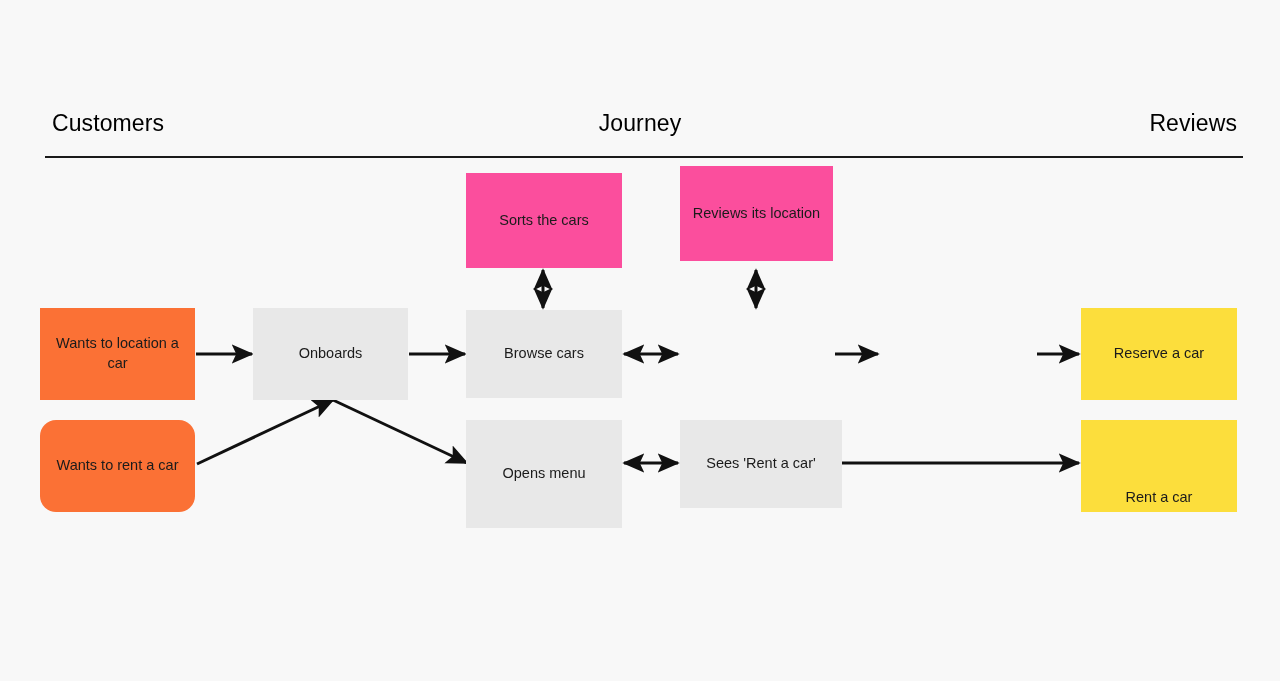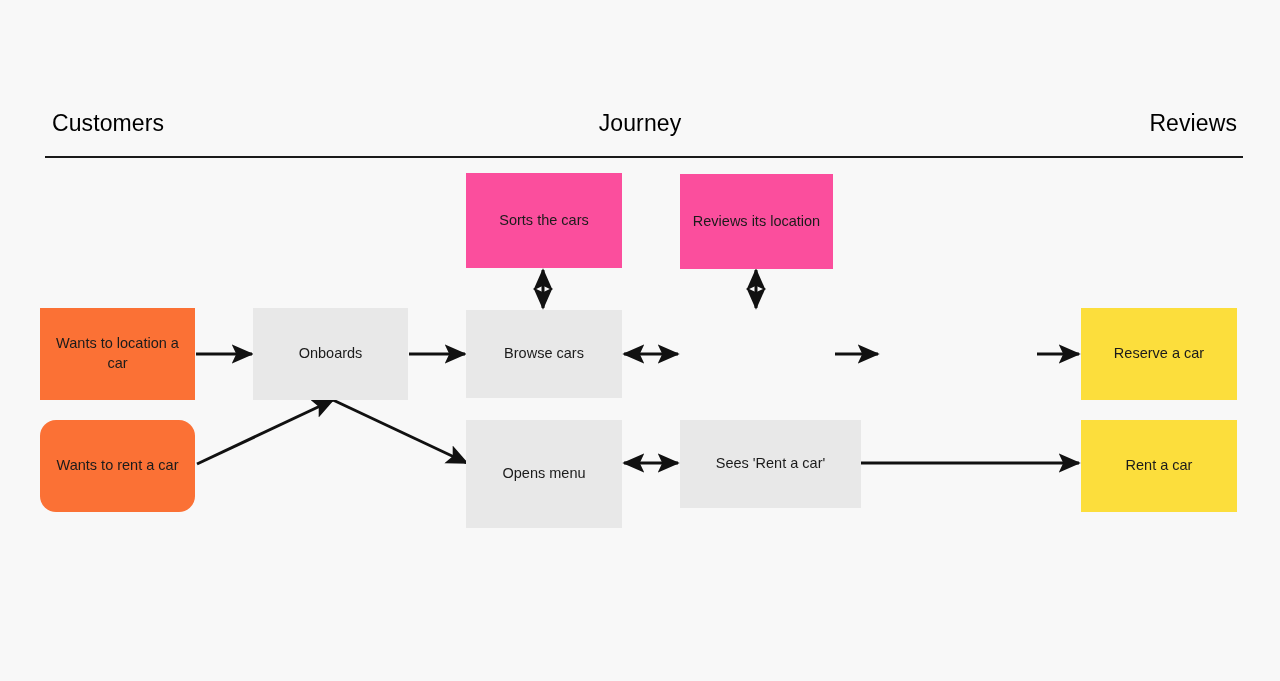--- a/index.html
+++ b/index.html
@@ -56,39 +56,39 @@
     box-sizing: border-box;
     padding: 4px 10px;
   }
   .node-pink   { background: #fb4e9d; }
   .node-orange { background: #fb7135; }
   .node-gray   { background: #e8e8e8; }
   .node-yellow { background: #fcde3c; }
 
   
   #box-sorts-the-cars      { left: 466px; top: 173px; width: 156px; height: 95px; }
-  #box-reviews-its-location{ left: 680px; top: 174px; width: 153px; height: 95px; }
+  #box-reviews-its-location{ left: 680px; top: 166px; width: 153px; height: 95px; }
 
   
   #box-wants-to-reserve-a-car { left: 40px; top: 308px; width: 155px; height: 92px; }
   #box-wants-to-rent-a-car    { left: 40px; top: 420px; width: 155px; height: 92px; border-radius: 16px; }
 
   
   #box-onboards        { left: 253px; top: 308px; width: 155px; height: 92px; }
   #box-browse-cars     { left: 466px; top: 310px; width: 156px; height: 88px; }
   #box-previews-a-car  { left: 680px; top: 310px; width: 153px; height: 88px; }
   #box-clicks-reserve  { left: 880px; top: 310px; width: 155px; height: 88px; }
 
   
   #box-opens-menu       { left: 466px; top: 420px; width: 156px; height: 108px; }
-  #box-sees-rent-a-car  { left: 680px; top: 420px; width: 181px; height: 88px; }
+  #box-sees-rent-a-car  { left: 680px; top: 420px; width: 162px; height: 88px; }
 
   
   #box-reserve-a-car { left: 1081px; top: 308px; width: 156px; height: 92px; }
-  #box-rent-a-car    { left: 1081px; top: 420px; width: 156px; height: 92px; }
+  #box-rent-a-car    { left: 1081px; top: 420px; width: 156px; height: 92px; align-items: flex-end; }
 
   
   #connectors {
     position: absolute;
     left: 0;
     top: 0;
     width: 1280px;
     height: 681px;
     pointer-events: none;
   }

